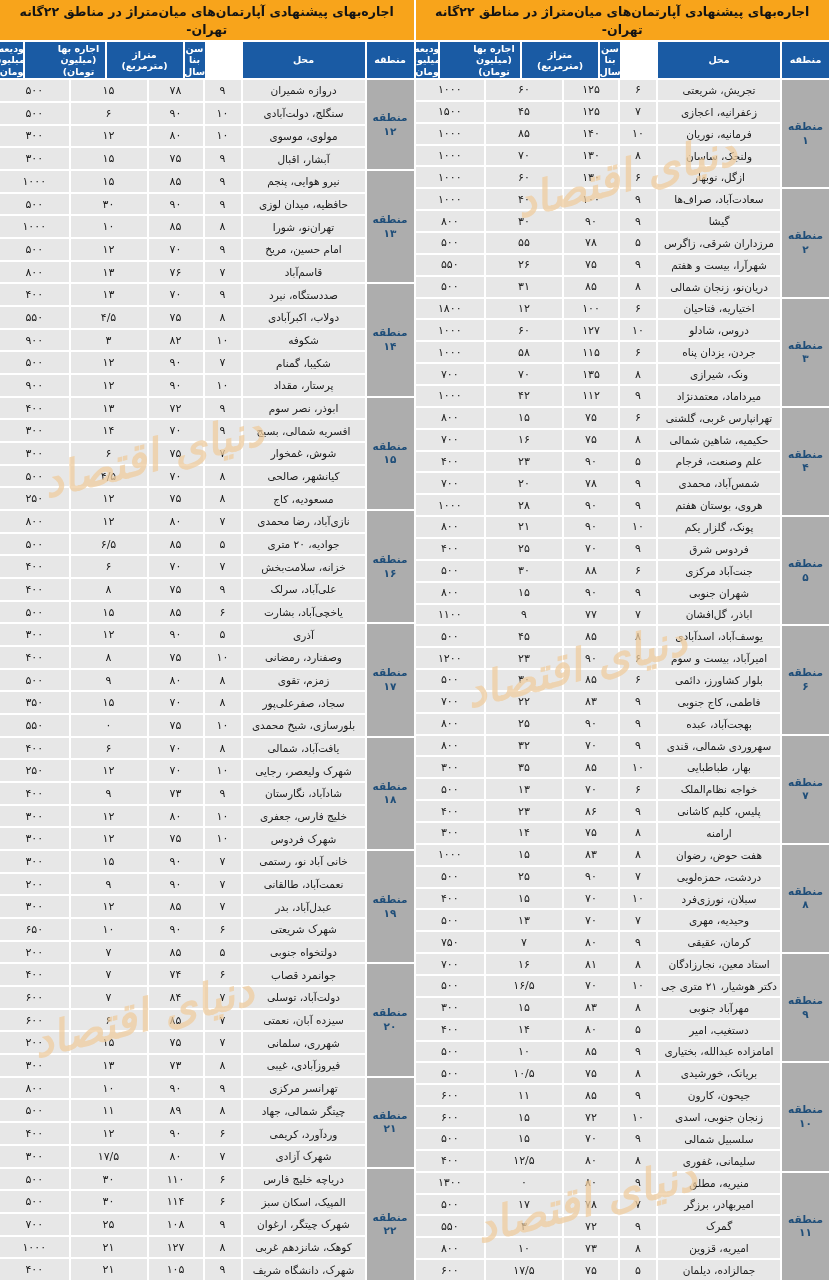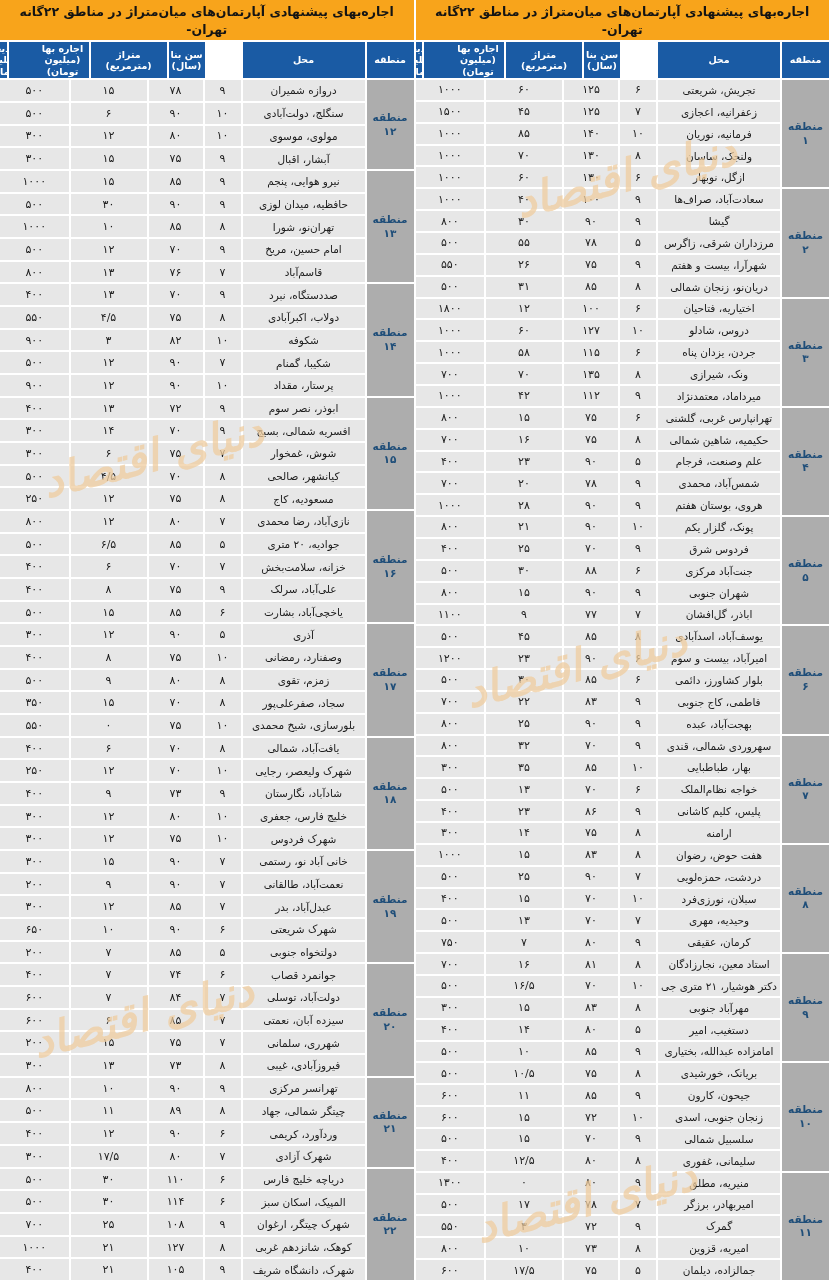--- a/index.html
+++ b/index.html
@@ -23,21 +23,21 @@
                  line-height:1.3; text-align:center; }
   .rows { flex:1; display:flex; flex-direction:column; gap:2px; min-width:0; }
   .row { flex:1; display:flex; gap:2px; min-height:0; }
   .cell { background:#E7E7E7; color:#1c1c1c; display:flex; align-items:center; justify-content:center;
           overflow:hidden; white-space:nowrap; }
   .c-place   { width:122px; font-size:10.5px; }
   .c-age     { width:36px;  font-size:11px; }
   .c-area    { width:54px;  font-size:11px; }
   .c-rent    { width:76px;  font-size:11px; }
   .c-deposit { flex:1;      font-size:11px; }
-  .w-place   { width:122px;margin-left:36px; } .w-age { width:36px; } .w-area { width:76px; }
+  .w-place   { width:122px;margin-left:36px; } .w-age { width:20px; } .w-area { width:76px; }
   .w-rent    { width:80px;padding-left:28px; } .w-deposit { flex:1; } .w-region { width:47px; }
 
   .watermark { position:absolute; color:#EFCD9F; opacity:.75; font-weight:bold; font-style:italic;
                font-size:44px; transform:rotate(-14deg); pointer-events:none; white-space:nowrap; z-index:5; }
   .wm1 { top:150px; right:90px; }
   .wm2 { top:640px; right:140px; }
   .wm3 { top:1175px; right:130px; }
   .wm4 { top:430px; left:40px; }
   .wm5 { top:990px; left:30px; }
 </style>

